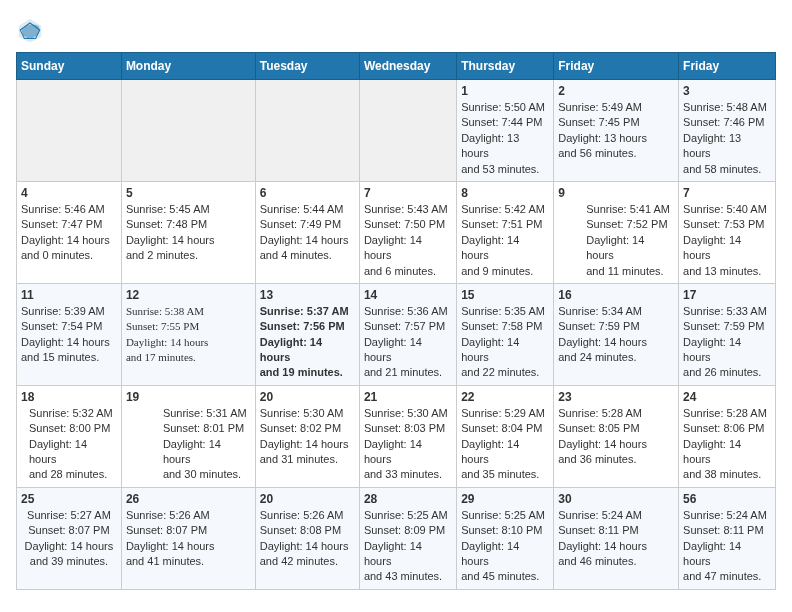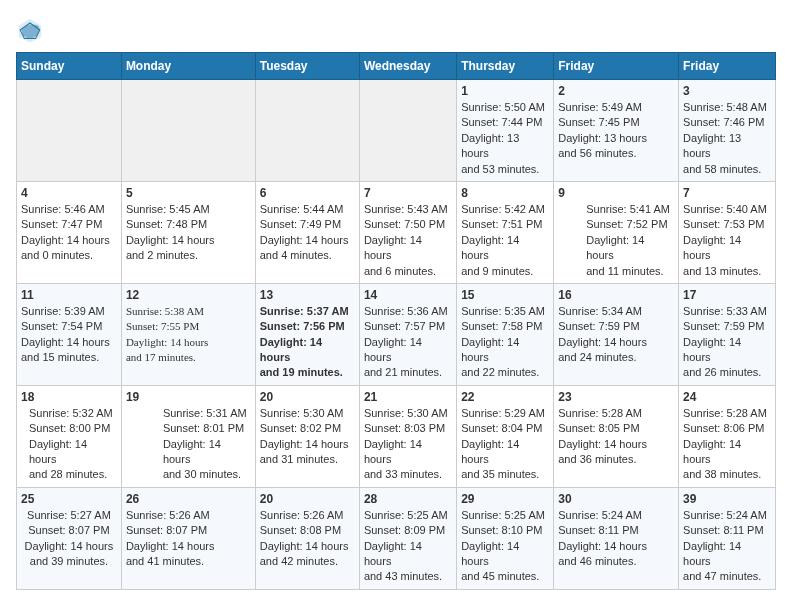--- a/index.html
+++ b/index.html
@@ -342,21 +342,21 @@
 and 45 minutes.</div>
         </td>
         <td>
           <span class="day-num">30</span>
           <div class="day-info" style="white-space: pre-line;">Sunrise: 5:24 AM
 Sunset: 8:11 PM
 Daylight: 14 hours
 and 46 minutes.</div>
         </td>
         <td>
-          <span class="day-num">39</span>
+          <span class="day-num">56</span>
           <div class="day-info" style="white-space: pre-line;">Sunrise: 5:24 AM
 Sunset: 8:11 PM
 Daylight: 14 hours
 and 47 minutes.</div>
         </td>
       </tr>
     </tbody>
 </table>
 
 </body></html>

